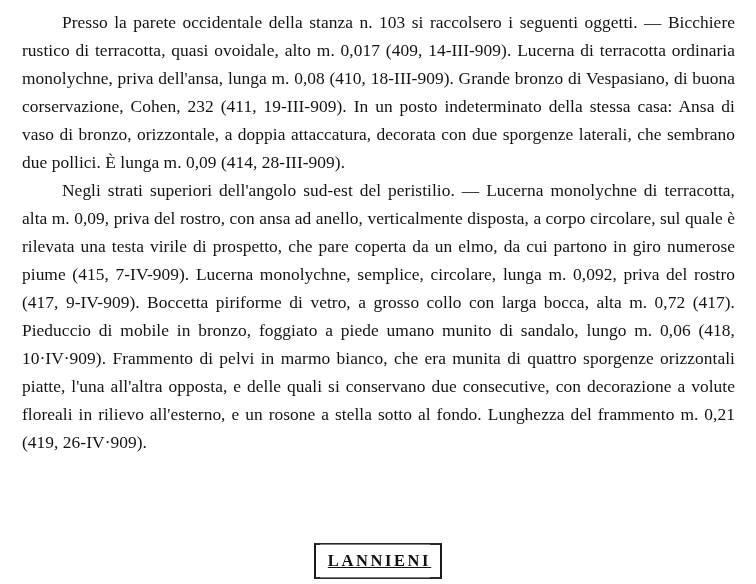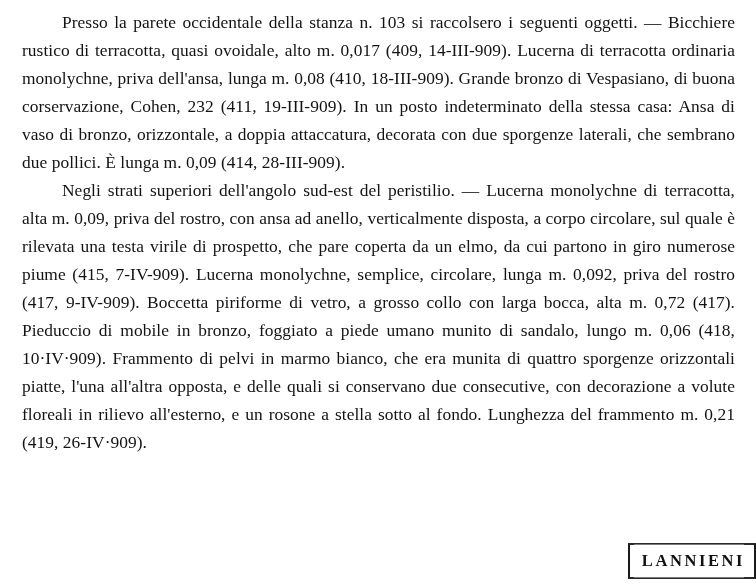--- a/index.html
+++ b/index.html
@@ -39,21 +39,22 @@
   .para.indent {
     text-indent: 40px;
   }
 
   .inscription-wrap {
     position: absolute;
     left: 0;
     top: 543px;
     width: 756px;
     display: flex;
-    justify-content: flex-end;
+    justify-content: center;
+    text-decoration: underline;
   }
   .inscription-box {
     box-sizing: border-box;
     width: 128px;
     height: 36px;
     border: 2px solid #1a1a1a;
     border-top-color: #2a2a2a;
     border-bottom-color: #2a2a2a;
     display: flex;
     align-items: center;

